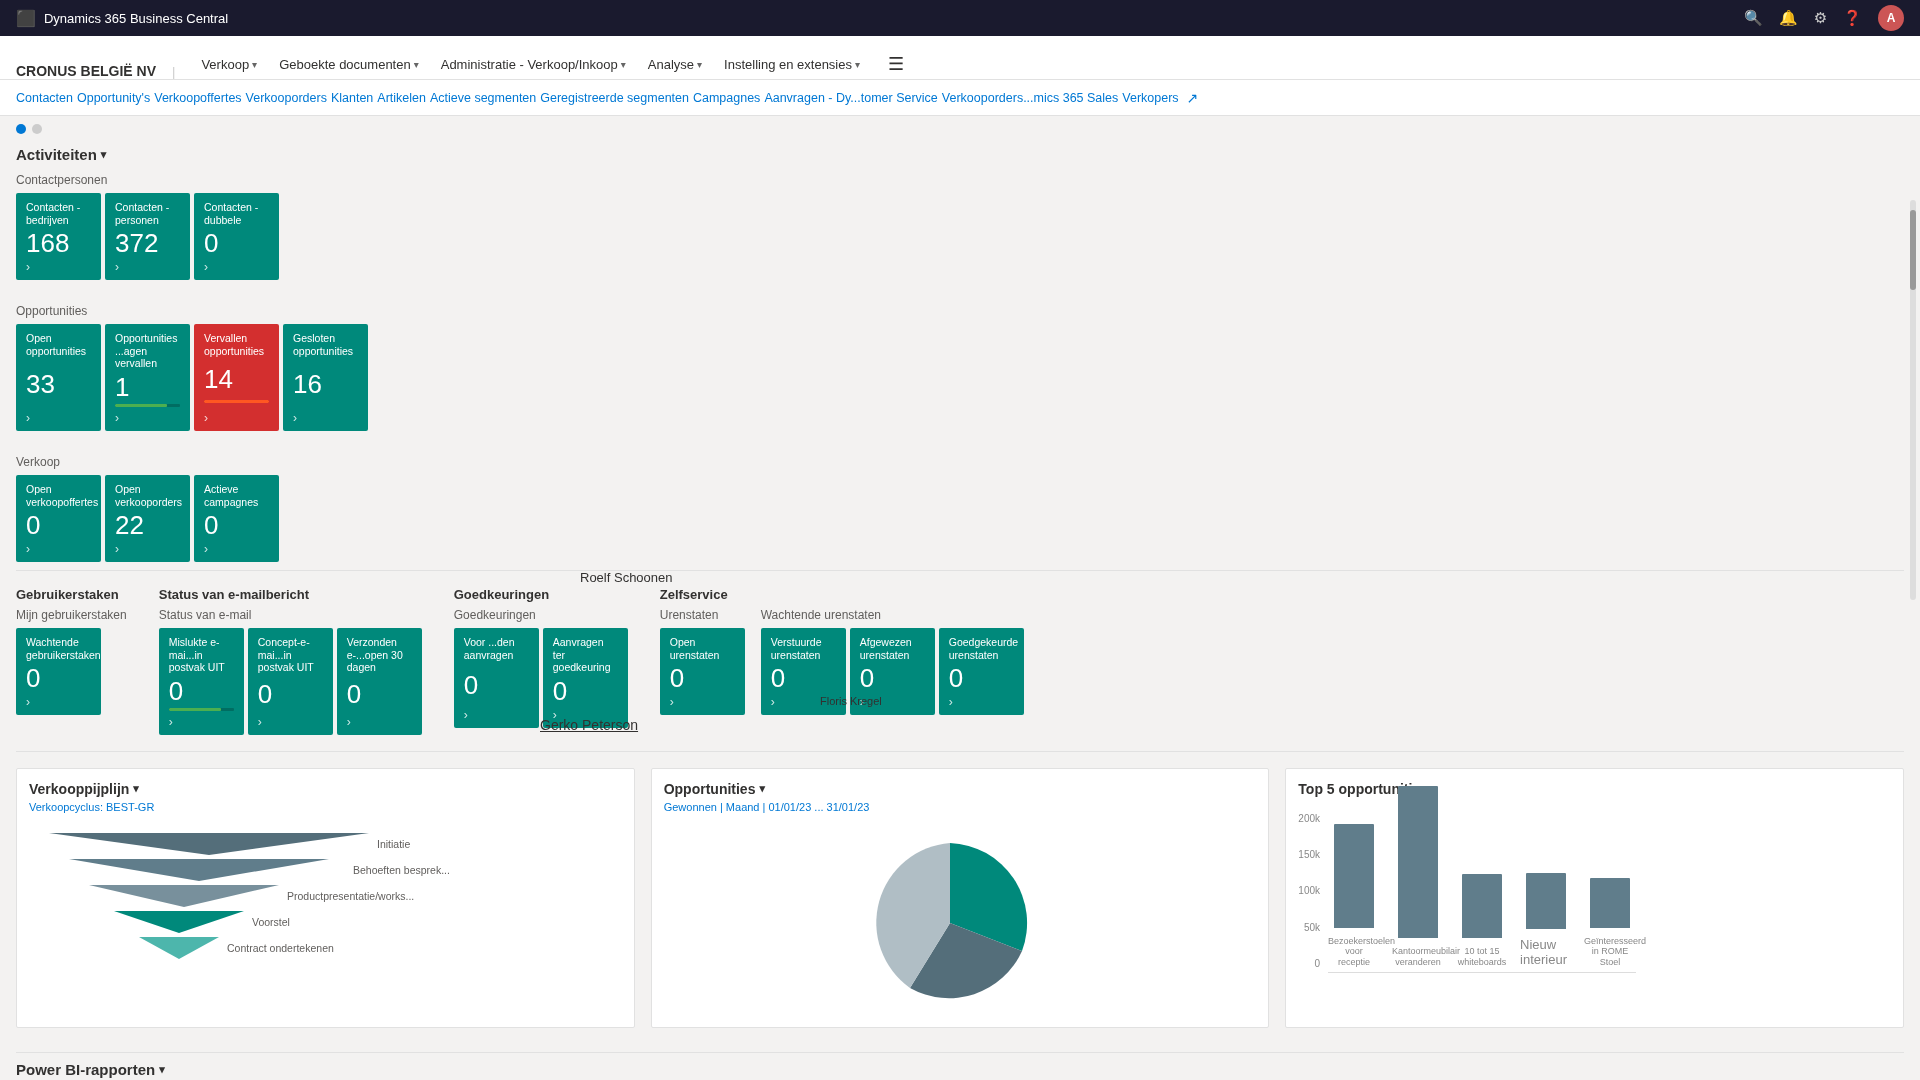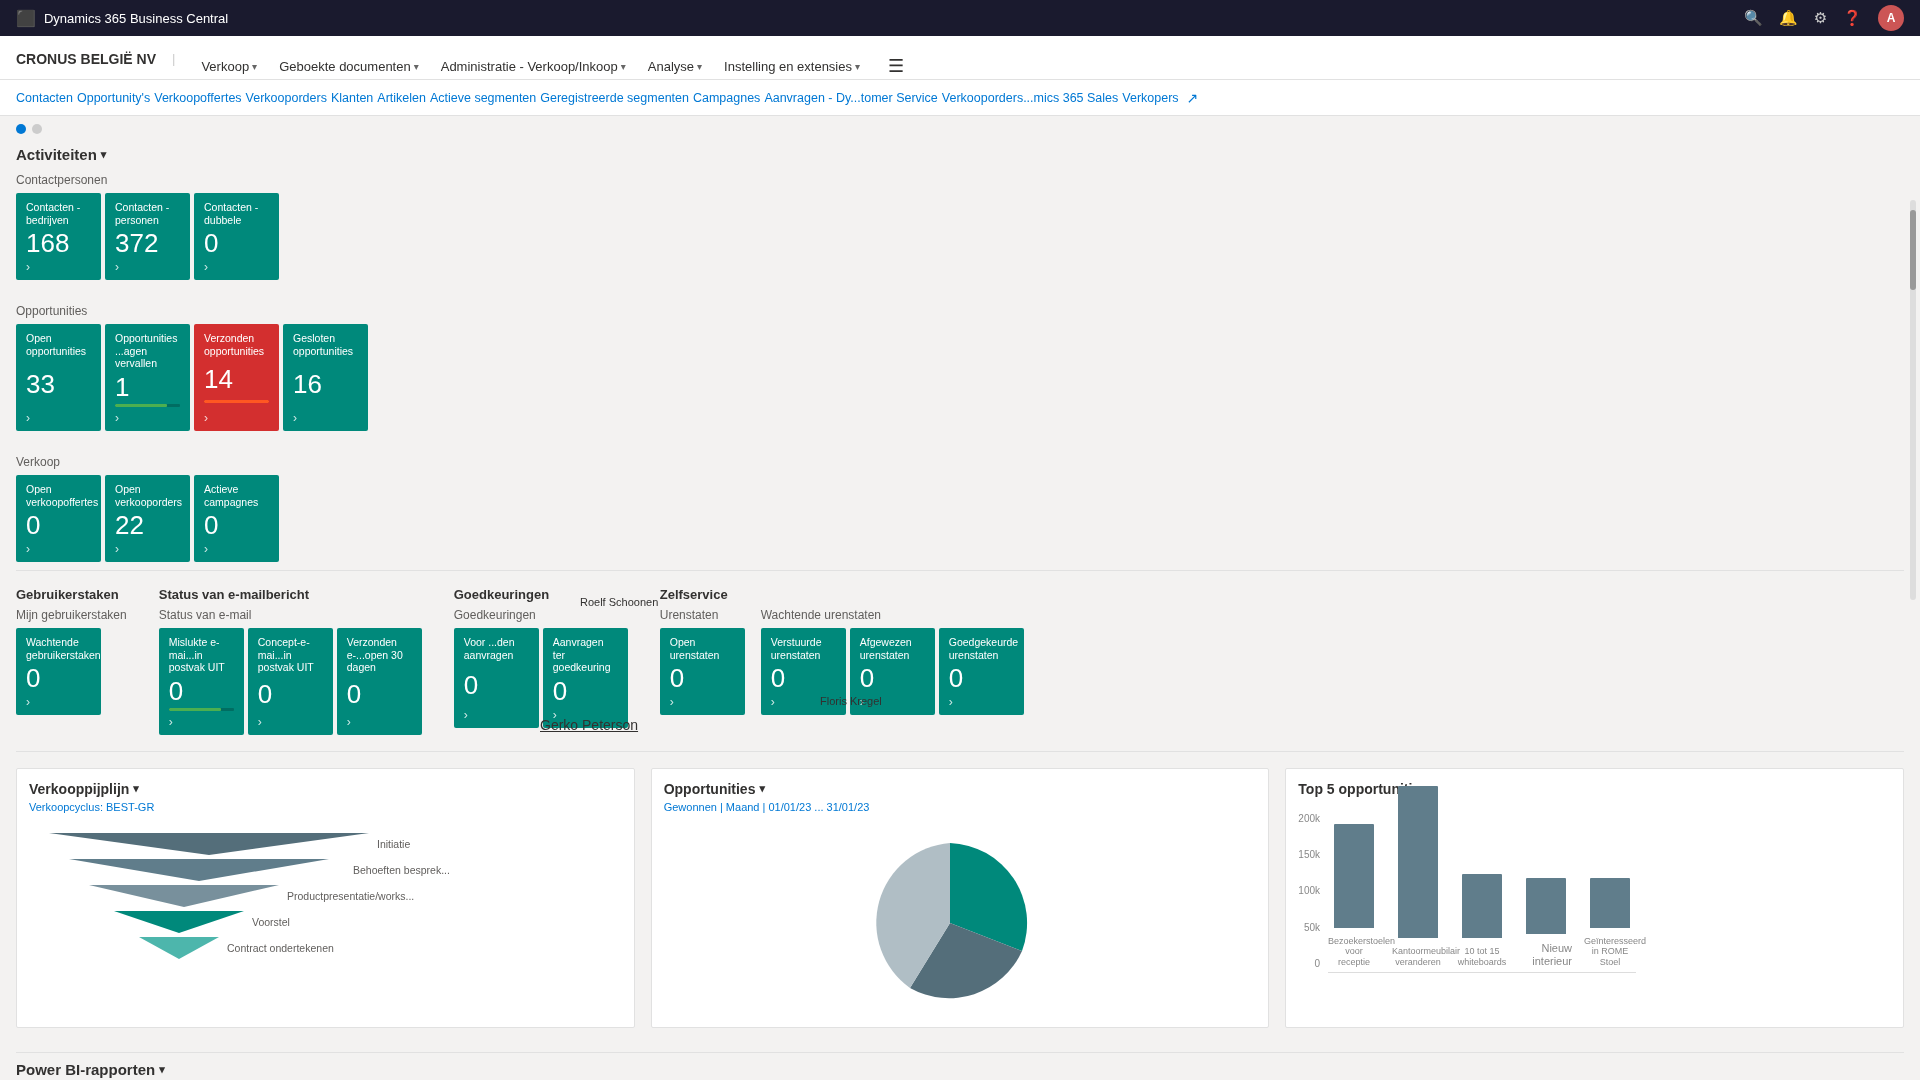--- a/index.html
+++ b/index.html
@@ -7,21 +7,21 @@
 
     
     .topbar { background: #1a1a2e; display: flex; align-items: center; justify-content: space-between; padding: 0 16px; height: 36px; }
     .topbar-left { display: flex; align-items: center; gap: 8px; }
     .topbar-logo { color: #fff; font-size: 13px; font-weight: 400; }
     .topbar-right { display: flex; align-items: center; gap: 16px; }
     .topbar-icon { color: #ccc; font-size: 15px; cursor: pointer; }
     .topbar-avatar { width: 26px; height: 26px; background: #c55; border-radius: 50%; display: flex; align-items: center; justify-content: center; color: #fff; font-size: 12px; font-weight: bold; }
 
     
-    .navbar { background: #fff; border-bottom: 1px solid #e1e1e1; display: flex; align-items: flex-start; padding: 15px 16px; height: 44px; }
+    .navbar { background: #fff; border-bottom: 1px solid #e1e1e1; display: flex; align-items: flex-end; padding: 0 16px; height: 44px; }
     .company-name { font-weight: 600; font-size: 14px; color: #323130; margin-right: 16px; }
     .nav-divider { color: #ccc; margin-right: 16px; }
     .nav-menu { display: flex; align-items: center; gap: 2px; }
     .nav-item { padding: 4px 10px; font-size: 13px; color: #323130; cursor: pointer; display: flex; align-items: center; gap: 3px; border-radius: 2px; }
     .nav-chevron { font-size: 10px; color: #666; }
     .nav-burger { margin-left: 8px; font-size: 18px; color: #323130; cursor: pointer; padding: 4px 8px; }
 
     
     .breadcrumb-bar { background: #fff; border-bottom: 1px solid #e1e1e1; display: flex; align-items: center; padding: 0 16px; height: 36px; gap: 4px; }
     .bc-link { color: #0078d4; font-size: 12.5px; cursor: pointer; white-space: nowrap; }
@@ -181,21 +181,21 @@
         </div>
         <div class="tile tile-teal">
           <div class="tile-label">Opportunities ...agen vervallen</div>
           <div class="tile-value">1</div>
           <div class="tile-progress-bar">
               <div class="tile-progress-fill tile-progress-green"></div>
             </div>
           <div class="tile-arrow">›</div>
         </div>
         <div class="tile tile-red">
-          <div class="tile-label">Verzonden opportunities</div>
+          <div class="tile-label">Vervallen opportunities</div>
           <div class="tile-value">14</div>
           <div class="tile-progress-bar">
               <div class="tile-progress-fill tile-progress-red"></div>
             </div>
           <div class="tile-arrow">›</div>
         </div>
         <div class="tile tile-teal">
           <div class="tile-label">Gesloten opportunities</div>
           <div class="tile-value">16</div>
           <div class="tile-arrow">›</div>
@@ -370,21 +370,21 @@
       <div class="pie-container">
         <svg width="180" height="180" viewBox="0 0 180 180">
 
           <path d="M90,90 L90,10 A80,80 0 0,1 162,118 Z" fill="#00897b"></path>
 
           <path d="M90,90 L162,118 A80,80 0 0,1 50,155 Z" fill="#546e7a"></path>
 
           <path d="M90,90 L50,155 A80,80 0 0,1 90,10 Z" fill="#b0bec5"></path>
         </svg>
         <div style="display:flex;flex-direction:column;gap:12px;">
-          <span style="font-size:11px;color:#323130;position:absolute;left:580px;top:570px;margin-top:26px;">Roelf Schoonen</span>
+          <span style="font-size:13px;color:#323130;position:absolute;left:580px;top:570px;">Roelf Schoonen</span>
           <span style="font-size:14px;color:#323130;position:absolute;left:540px;top:717px;text-decoration:underline;">Gerko Peterson</span>
           <span style="font-size:11px;color:#323130;position:absolute;left:820px;top:695px;">Floris Kregel</span>
         </div>
       </div>
     </div>
 
     <div class="insight-panel">
       <div class="insight-title">
         <span>Top 5 opportunities</span>
       </div>
@@ -406,21 +406,21 @@
             <div class="bar-col">
               <div style="width:40px;height:152px;background:#607d8b;border-radius:1px 1px 0 0;"></div>
               <span style="font-size:9px;color:#888;text-align:center;max-width:52px;line-height:1.2;margin-top:4px;">Kantoormeubilair veranderen</span>
             </div>
             <div class="bar-col">
               <div style="width:40px;height:64px;background:#607d8b;border-radius:1px 1px 0 0;"></div>
               <span style="font-size:9px;color:#888;text-align:center;max-width:52px;line-height:1.2;margin-top:4px;">10 tot 15 whiteboards</span>
             </div>
             <div class="bar-col">
               <div style="width:40px;height:56px;background:#607d8b;border-radius:1px 1px 0 0;"></div>
-              <span style="font-size:11px;color:#888;text-align:right;max-width:52px;line-height:1.2;margin-top:4px;">Nieuw interieur</span>
+              <span style="font-size:13px;color:#888;text-align:left;max-width:52px;line-height:1.2;margin-top:4px;">Nieuw interieur</span>
             </div>
             <div class="bar-col">
               <div style="width:40px;height:50px;background:#607d8b;border-radius:1px 1px 0 0;"></div>
               <span style="font-size:9px;color:#888;text-align:center;max-width:52px;line-height:1.2;margin-top:4px;">Geïnteresseerd in ROME Stoel</span>
             </div>
           </div>
         </div>
       </div>
     </div>
 

